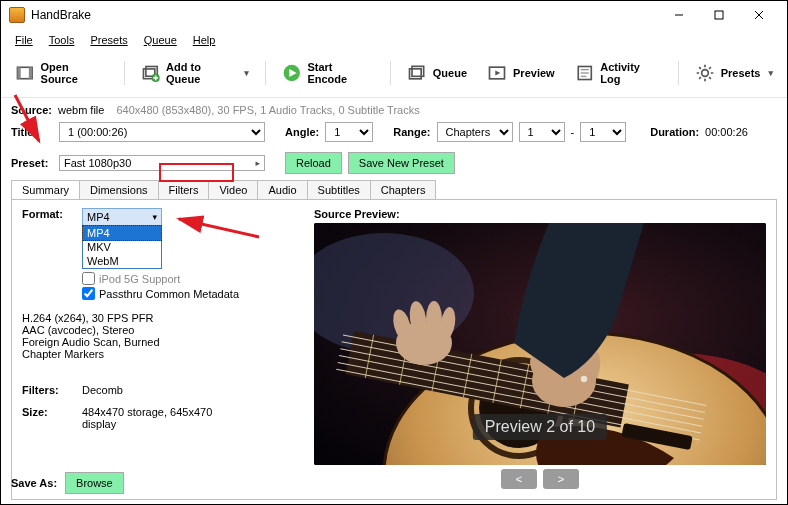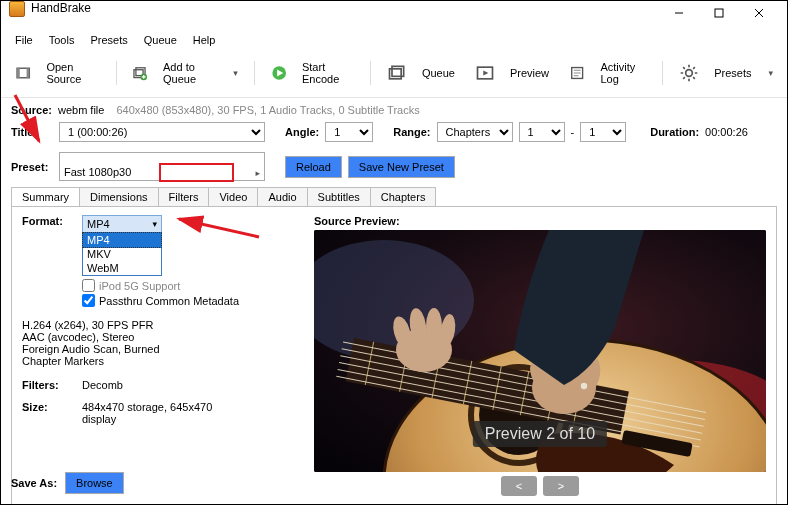--- a/index.html
+++ b/index.html
@@ -1,43 +1,43 @@
 <!DOCTYPE html>
 <html><head>
 <meta charset="utf-8">
 <style>
   * { box-sizing: border-box; margin: 0; padding: 0; font-family: "Segoe UI", Tahoma, Arial, sans-serif; font-size: 11px; }
   body { width: 788px; height: 505px; background: #fff; border: 1px solid #000; overflow: hidden; position: relative; }
 
   
-  .titlebar { display: flex; height: 28px; padding: 0 8px; }
+  .titlebar { display: flex; align-items: center; height: 28px; padding: 0 8px; }
   .titlebar .app-ico { width: 16px; height: 16px; margin-right: 6px; background: linear-gradient(#f7b63a,#d77a1c); border:1px solid #a05813; border-radius:2px; }
   .titlebar .title { font-size: 12px; }
   .winbtns { margin-left: auto; display: flex; }
   .winbtn { width: 40px; height: 24px; display: flex; align-items:center; justify-content:center; font-size:11px; }
 
   
-  .menubar { display:flex; padding: 2px 6px 4px 6px; gap:0; }
+  .menubar { display:flex; padding: 2px 6px 4px 6px; gap:0;text-decoration:underline; }
   .menubar span { padding: 3px 8px; }
 
   
   .toolbar { display:flex; align-items:center; padding: 4px 6px 8px 6px; gap: 4px; border-bottom:1px solid #e5e5e5; }
-  .tbtn { display:flex; align-items:center; gap:15px; padding: 4px 8px; }
+  .tbtn { display:flex; align-items:center; gap:6px; padding: 4px 8px; font-weight: bold; }
   .tbtn .ico { width:20px; height:20px; }
   .sep { width:1px; height:24px; background:#ddd; margin:0 4px; }
   .dd-arrow { font-size:9px; color:#555; margin-left:2px; }
 
   
   .content { padding: 6px 10px 0 10px; }
   .row { display:flex; align-items:center; margin-bottom:6px; gap:6px; flex-wrap: nowrap;}
   .lbl { font-weight:bold; }
   .srcinfo { color:#888; margin-left:6px; }
 
   select, input[type=text] { border:1px solid #a9a9a9; padding:2px 4px; background:#fff; font-size:11px; height:20px;}
-  .btn { border:1px solid #a9a9a9; background:#3b82f6; padding:2px 10px; height:22px;}
+  .btn { border:1px solid #a9a9a9; background:#86efac; padding:2px 10px; height:22px;}
 
   
   .tabs { display:flex; margin-top:6px; }
   .tab { border:1px solid #bfbfbf; border-bottom:none; padding:3px 10px; background:#f5f5f5; position:relative; }
   .tab.active { background:#fff; z-index:3; }
   .tab + .tab { margin-left:-1px; }
   .hilite-box { position:absolute; border:2px solid #e01b24; pointer-events:none; }
 
   .panel { border:1px solid #bfbfbf; padding:8px 10px 10px 10px; position:relative; min-height:292px; }
 
@@ -190,21 +190,21 @@
     <select style="width:76px"><option>Chapters</option></select>
     <select style="width:46px"><option>1</option></select>
     <span>-</span>
     <select style="width:46px"><option>1</option></select>
     <span class="lbl" style="margin-left:18px">Duration:</span>
     <span>00:00:26</span>
   </div>
 
   <div class="row" style="margin-top:10px">
     <span class="lbl" style="width:42px">Preset:</span>
-    <div style="width:206px;border:1px solid #a9a9a9;padding:2px 4px;height:29px;display:flex;align-items:flex-end;justify-content:space-between">
+    <div style="width:206px;border:1px solid #a9a9a9;padding:2px 4px;height:16px;display:flex;align-items:center;justify-content:space-between">
       <span>Fast 1080p30</span>
         <span style="font-size:9px;color:#555">▸</span>
     </div>
     <button class="btn" style="margin-left:14px">Reload</button>
     <button class="btn">Save New Preset</button>
   </div>
 
   <div class="tabs">
     <div class="tab active">Summary</div>
     <div class="tab">Dimensions</div>
@@ -244,21 +244,21 @@
           </div>
         </div>
         <div class="kv" style="margin-top:10px">
           <div class="v">
             <div>H.264 (x264), 30 FPS PFR</div>
             <div>AAC (avcodec), Stereo</div>
             <div>Foreign Audio Scan, Burned</div>
             <div>Chapter Markers</div>
           </div>
         </div>
-        <div class="kv" style="margin-top:12px">
+        <div class="kv" style="margin-top:24px">
           <div class="k">Filters:</div>
           <div class="v">Decomb</div>
         </div>
         <div class="kv" style="margin-top:10px">
           <div class="k">Size:</div>
           <div class="v">484x470 storage, 645x470 display</div>
         </div>
       </div>
 
       <div class="srcprev">

